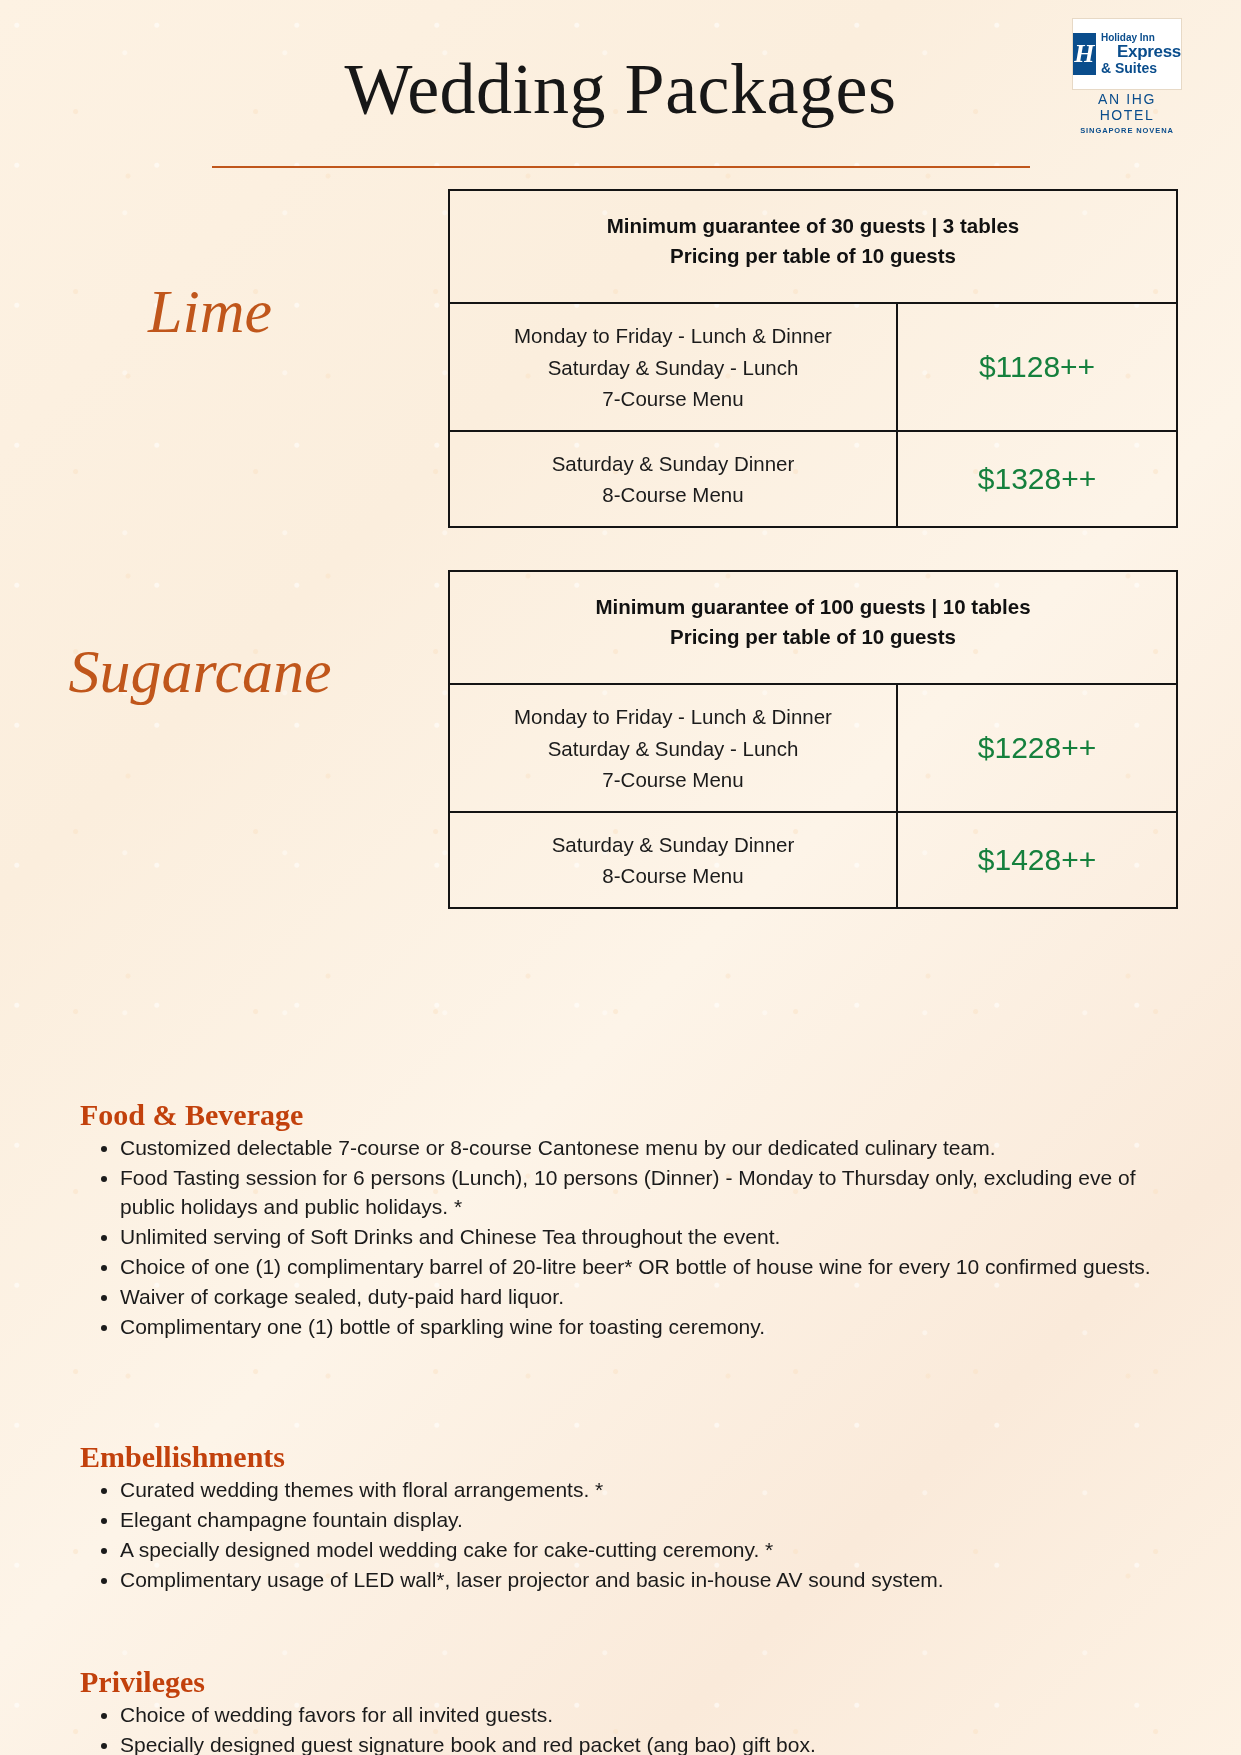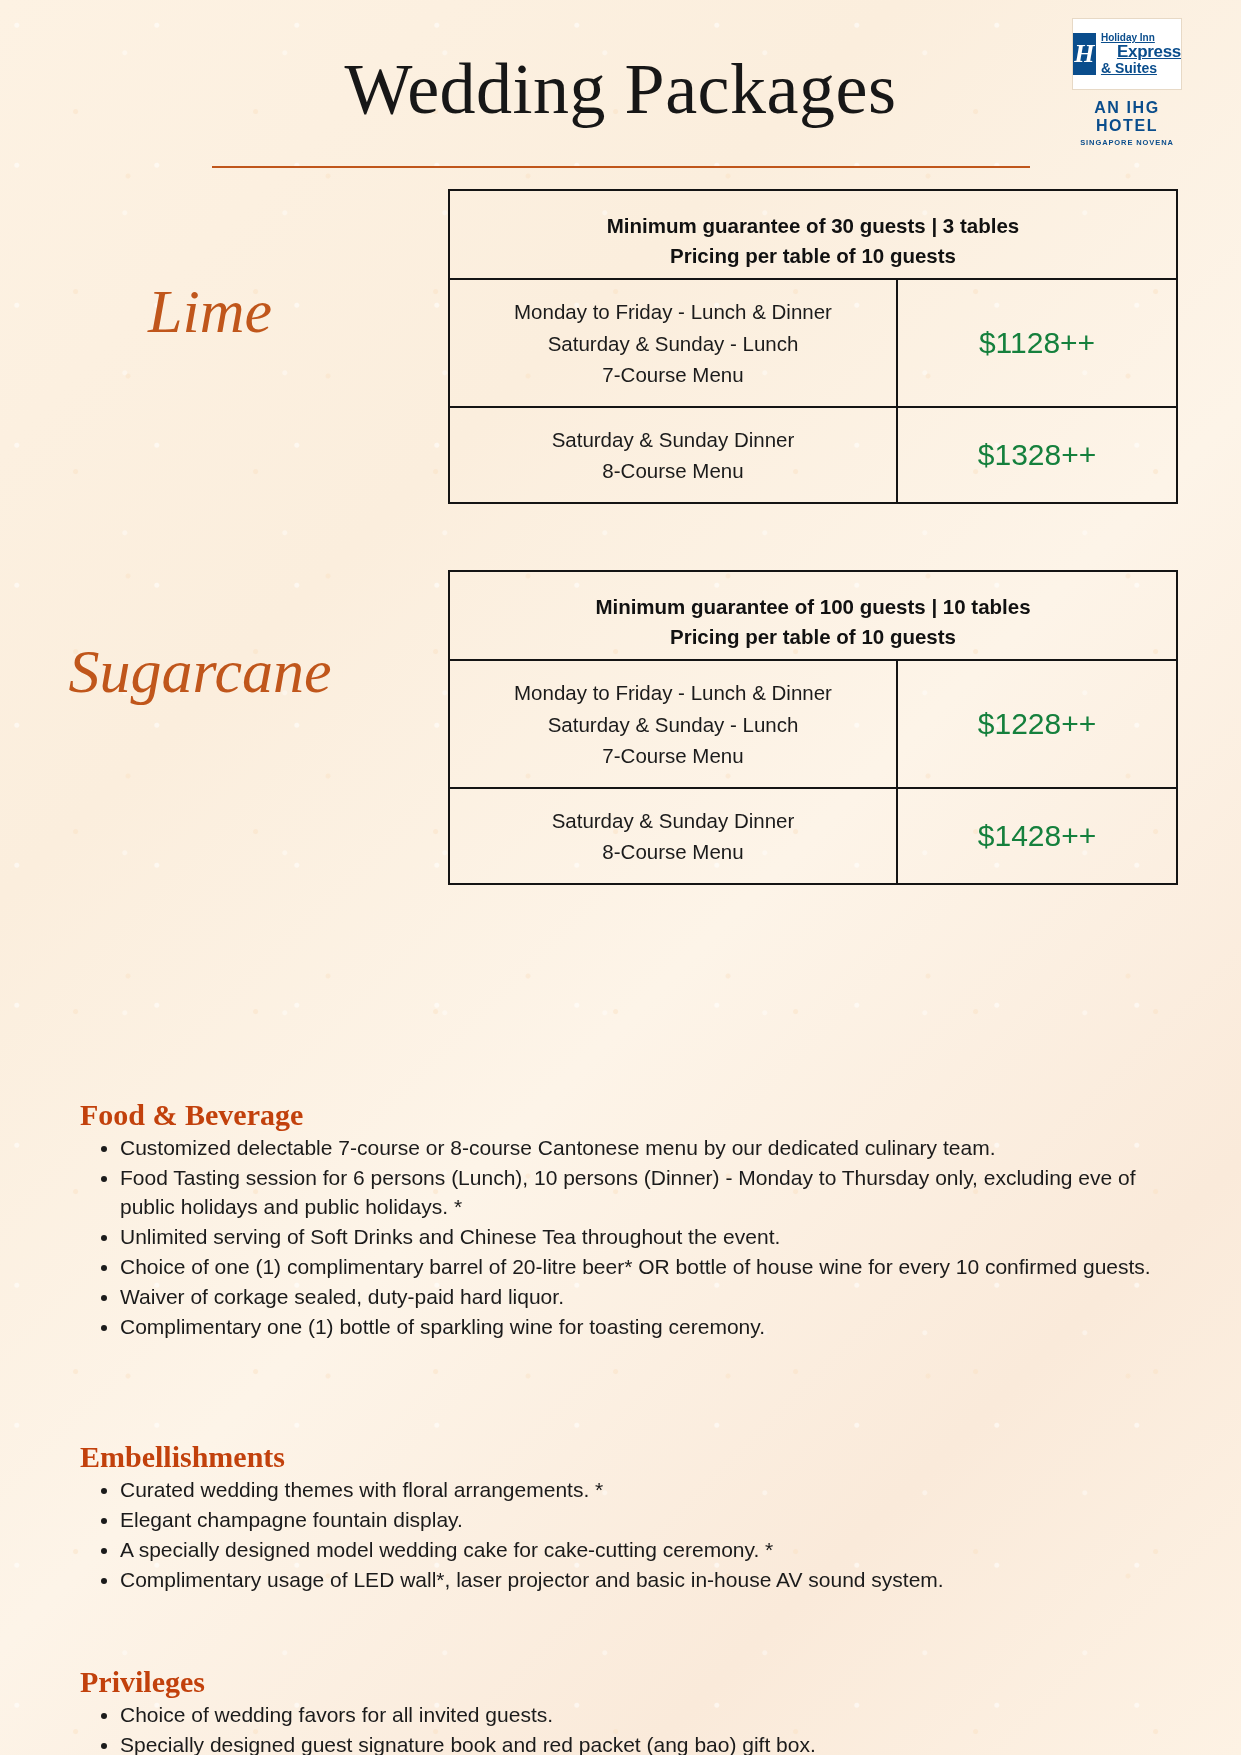--- a/index.html
+++ b/index.html
@@ -83,31 +83,30 @@
     font-style: italic;
     font-weight: bold;
     display: flex;
     align-items: center;
     justify-content: center;
   }
   .logo-words {
     text-align: left;
     line-height: 1.02;
     color: #0a4d8c;
-    text-decoration: underline;
   }
   .logo-l1 { font-size: 10px; font-weight: bold; }
   .logo-l2 { font-size: 17px; font-weight: bold; letter-spacing: -0.3px; padding-left: 16px; }
   .logo-l3 { font-size: 14px; font-weight: bold; }
   .logo-sub1 {
-    margin-top: 9px;
-    font-size: 16px;
+    margin-top: 1px;
+    font-size: 14px;
     letter-spacing: 1.6px;
     color: #0a4d8c;
-    font-weight: bold;
+    font-weight: normal;
   }
   .logo-sub2 {
     margin-top: 3px;
     font-size: 7.5px;
     letter-spacing: 0.9px;
     color: #0a4d8c;
     font-weight: bold;
   }
 
   
@@ -141,21 +140,21 @@
   }
   #table-lime { top: 189px; left: 448px; width: 730px; }
   #table-sugarcane { top: 570px; left: 448px; width: 730px; }
 
   .tbl-header {
     border-bottom: 2px solid #141414;
     text-align: center;
     font-weight: bold;
     font-size: 20.5px;
     line-height: 1.45;
-    padding: 20px 10px 8px;
+    padding: 20px 10px 32px;
     color: #111;
   }
   .tbl-row {
     display: flex;
     border-bottom: 2px solid #141414;
   }
   .tbl-row:last-child { border-bottom: none; }
   .cell-desc {
     width: 448px;
     box-sizing: border-box;

